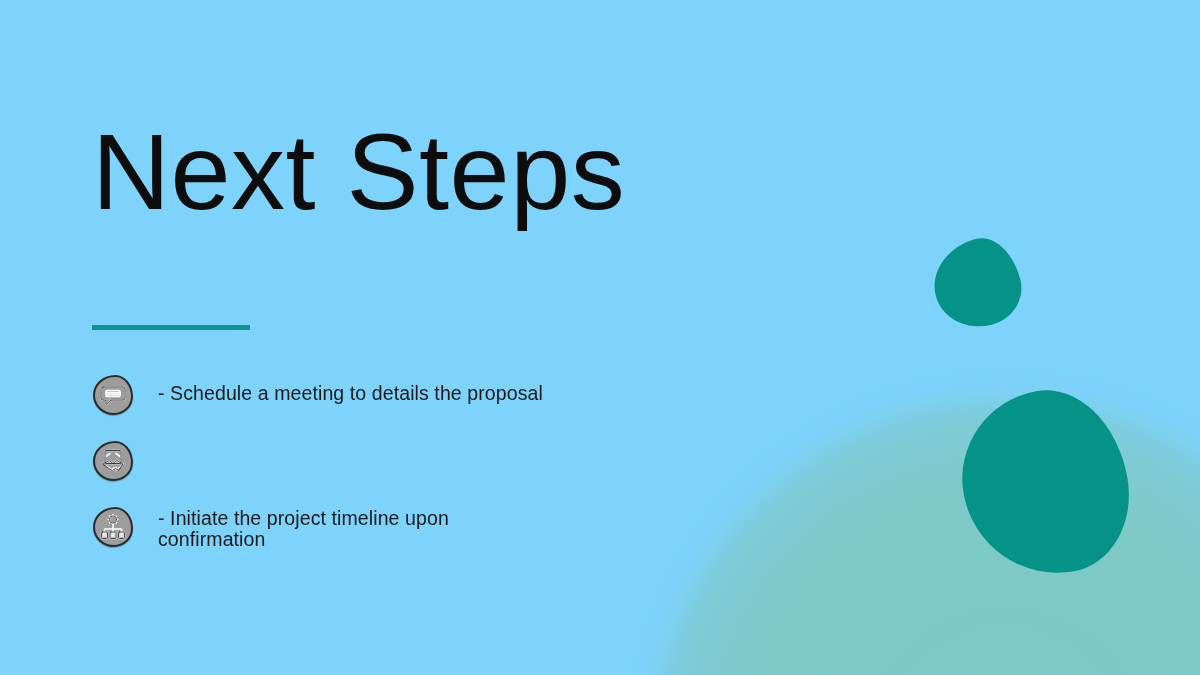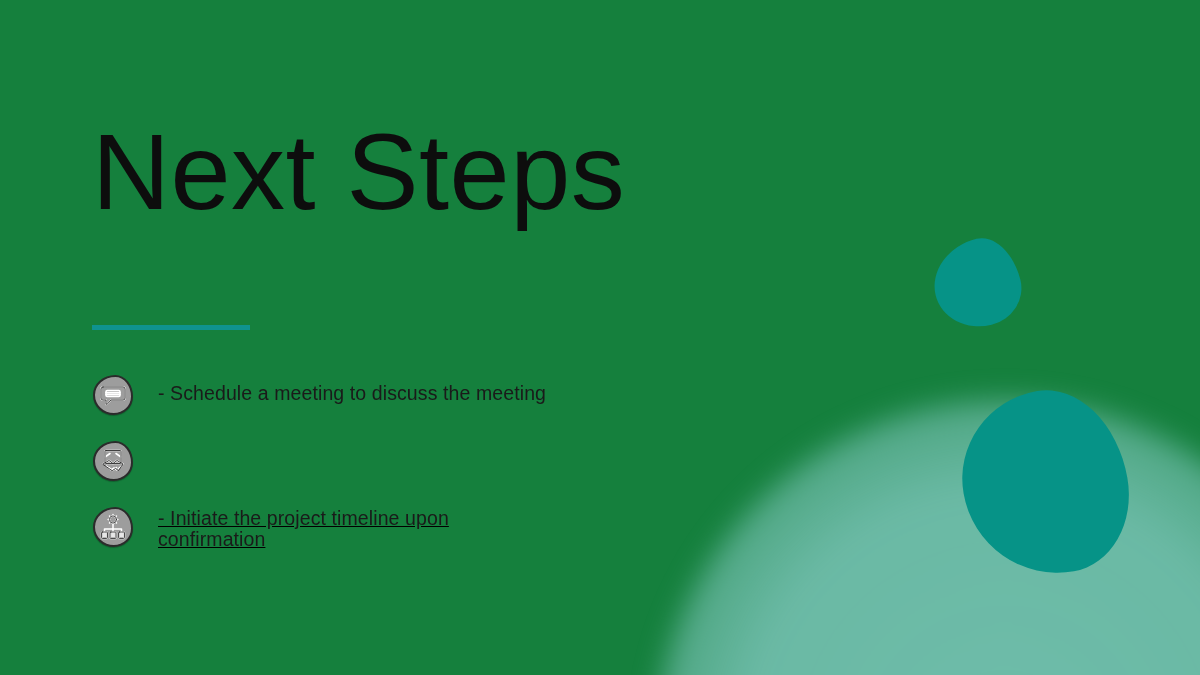--- a/index.html
+++ b/index.html
@@ -4,21 +4,21 @@
 <style>
   html, body {
     margin: 0;
     padding: 0;
     background: #ffffff;
   }
   #slide {
     position: relative;
     width: 1200px;
     height: 675px;
-    background: #15803d;
+    background: #7dd3fc;
     overflow: hidden;
     font-family: "DejaVu Sans", sans-serif;
   }
 
   
   .deco-layer {
     position: absolute;
     inset: 0;
     pointer-events: none;
   }
@@ -121,21 +121,21 @@
   .bullet-text {
     flex: 1 1 auto;
     font-family: "Liberation Sans", sans-serif;
     font-size: 19.5px;
     line-height: 21px;
     color: #1a1a1a;
     padding-top: 9px;
     letter-spacing: 0.1px;
   }
   .bullet-row.two-line .bullet-text { padding-top: 2px; }
-  .bullet-row.two-line { margin-bottom: 0; text-decoration: underline; }
+  .bullet-row.two-line { margin-bottom: 0; }
 </style>
 </head>
 <body>
 
 <div id="slide">
 
   <div class="deco-layer">
     <div id="soft-glow"></div>
     <div class="blob" id="blob-small"></div>
     <div class="blob" id="blob-large"></div>
@@ -154,21 +154,21 @@
           <g fill="none" stroke="#ffffff" stroke-width="1.6" stroke-linejoin="round" stroke-linecap="round">
             <path d="M11 13 h20 a2 2 0 0 1 2 2 v9 a2 2 0 0 1 -2 2 h-12 l-5 4.5 v-4.5 h-3 a2 2 0 0 1 -2 -2 v-9 a2 2 0 0 1 2 -2 z"></path>
             <rect x="14" y="16.5" width="14" height="6" rx="1.2"></rect>
             <path d="M14 18.6 h14 M14 20.6 h14"></path>
           </g>
           <g fill="none" stroke="#2b2b2b" stroke-width="0.9" stroke-linejoin="round" stroke-linecap="round">
             <path d="M11 13 h20 a2 2 0 0 1 2 2 v9 a2 2 0 0 1 -2 2 h-12 l-5 4.5 v-4.5 h-3 a2 2 0 0 1 -2 -2 v-9 a2 2 0 0 1 2 -2 z"></path>
           </g>
         </svg>
       </div>
-      <div class="bullet-text">- Schedule a meeting to discuss the meeting</div>
+      <div class="bullet-text">- Schedule a meeting to details the proposal</div>
     </div>
 
     <div class="bullet-row">
       <div class="bullet-badge">
         <div class="badge-bg"></div>
         <svg class="badge-icon" viewBox="0 0 42 42">
           <g fill="none" stroke="#ffffff" stroke-width="1.6" stroke-linejoin="round" stroke-linecap="round">
             <rect x="13" y="10.5" width="16" height="13" rx="1"></rect>
             <path d="M13 17 l5 -3.5 M29 17 l-5 -3.5"></path>
             <path d="M11 24 l6 -3.5 4 3 4 -3 6 3.5"></path>

